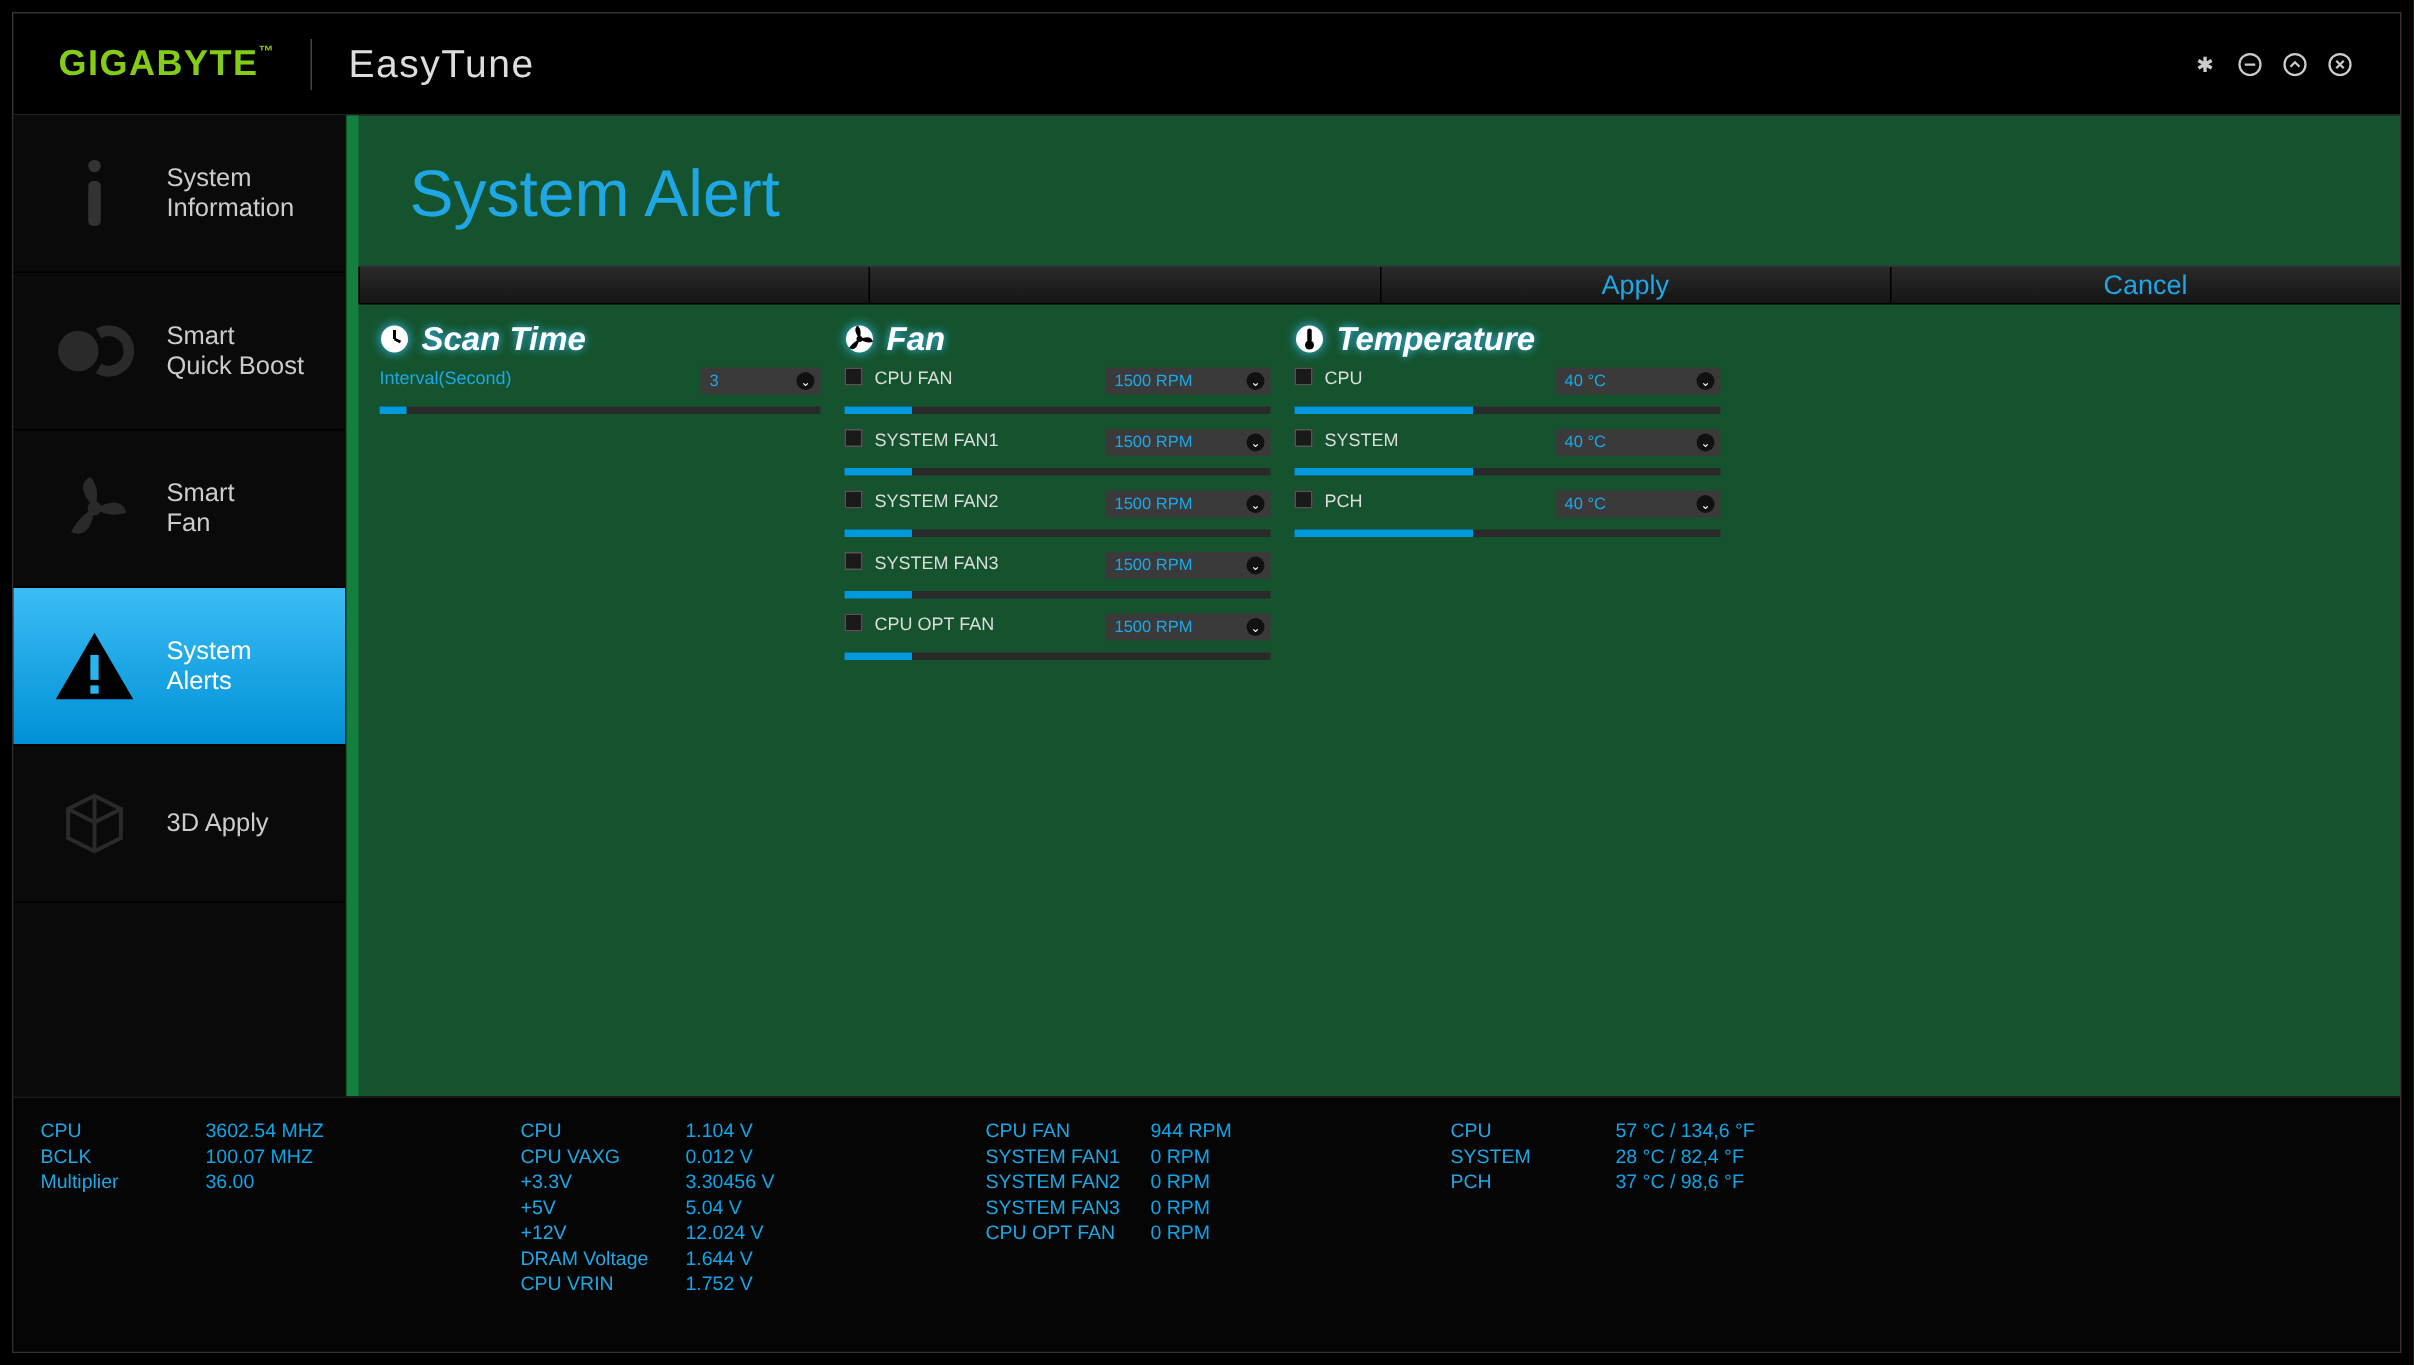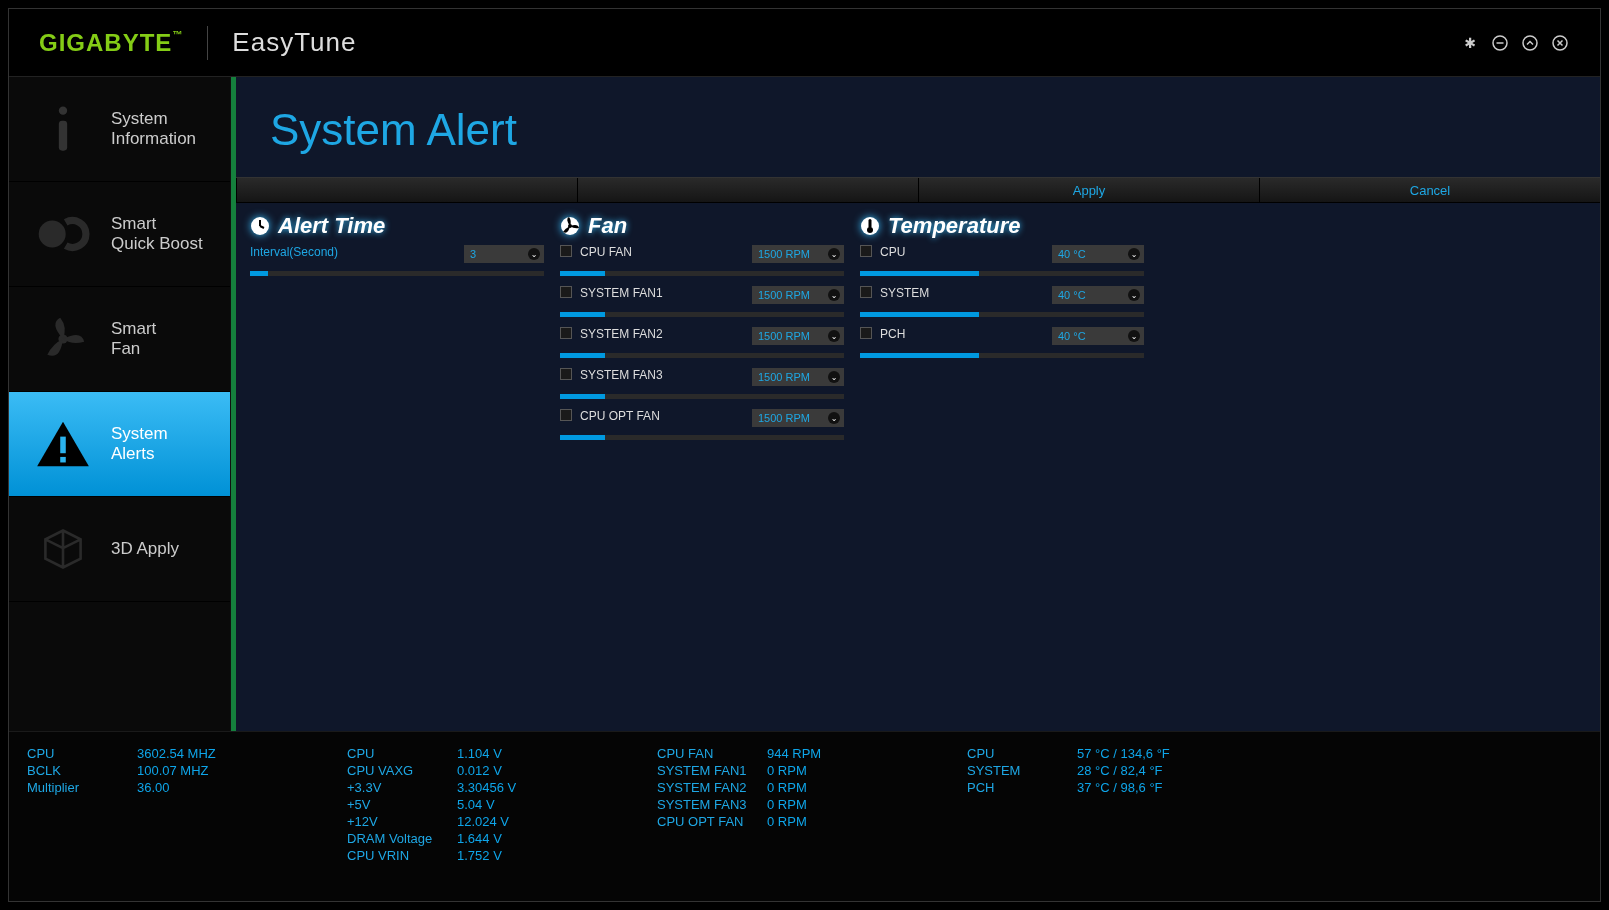--- a/index.html
+++ b/index.html
@@ -13,36 +13,36 @@
 .win-btns{margin-left:auto;display:flex;gap:10px}
 .win-btn{width:20px;height:20px;display:flex;align-items:center;justify-content:center;color:#ccc;font-size:14px;cursor:pointer}
 .win-btn svg{width:16px;height:16px}
 .body{flex:1;display:flex;min-height:0}
 .sidebar{width:222px;background:#0a0a0a;display:flex;flex-direction:column;border-right:1px solid #111}
 .sb-item{height:105px;display:flex;align-items:center;padding-left:24px;gap:18px;cursor:pointer;color:#888;border-bottom:1px solid #000}
 .sb-item.active{background:linear-gradient(180deg,#3bbcf5 0%,#0091d6 100%);color:#fff}
 .sb-icon{width:60px;height:60px;display:flex;align-items:center;justify-content:center;flex-shrink:0}
 .sb-label{font-size:17px;line-height:1.15;color:#ccc}
 .sb-item.active .sb-label{color:#fff}
-.main{flex:1;display:flex;flex-direction:column;border-left:5px solid #15803d;background:#0f172a;min-width:0}
+.main{flex:1;display:flex;flex-direction:column;border-left:8px solid #15803d;background:#14532d;min-width:0}
 .page-title{font-size:44px;font-weight:300;color:#1ea7e4;padding:28px 0 22px 34px}
 .action-bar{height:26px;background:linear-gradient(#2a2a2a,#151515);border-top:1px solid #333;border-bottom:1px solid #000;display:flex}
-.action-seg{flex:1;display:flex;align-items:center;justify-content:center;font-size:13px;color:#1ea7e4;cursor:pointer;border-left:1px solid #000}
+.action-seg{flex:1;display:flex;align-items:center;justify-content:center;font-size:18px;color:#1ea7e4;cursor:pointer;border-left:1px solid #000}
 .action-seg.blank{cursor:default}
 .panels{flex:1;display:flex;gap:0;padding:4px 6px 6px 6px;overflow:hidden}
 .panel{display:flex;flex-direction:column;padding:6px 8px}
 .panel.scan{width:310px}
 .panel.fan{width:300px}
 .panel.temp{width:300px}
 .panel-head{display:flex;align-items:center;gap:8px;font-size:22px;font-weight:700;color:#fff;text-shadow:0 0 6px #39c1ff;margin-bottom:6px;font-style:italic}
 .panel-head svg{width:20px;height:20px;filter:drop-shadow(0 0 4px #39c1ff)}
 .row{display:flex;height:24px;gap:8px;font-size:12px}
 .row .chk{width:12px;height:12px;border:1px solid #555;background:#1a1a1a;cursor:pointer;flex-shrink:0}
 .row .lbl{color:#1ea7e4;flex:1}
-.sel{width:92px;height:18px;background:#3a3a3a;display:flex;align-items:center;justify-content:space-between;padding:0 4px 0 6px;font-size:11px;color:#1ea7e4;cursor:pointer}
+.sel{width:110px;height:18px;background:#3a3a3a;display:flex;align-items:center;justify-content:space-between;padding:0 4px 0 6px;font-size:11px;color:#1ea7e4;cursor:pointer}
 .sel.wide{width:80px}
 .sel .caret{width:12px;height:12px;border-radius:50%;background:#111;display:flex;align-items:center;justify-content:center;color:#fff;font-size:8px}
 .track{height:5px;background:#2a2a2a;margin:2px 0 10px 0;position:relative}
 .track .fill{position:absolute;left:0;top:0;bottom:0;background:#0099e0}
 .row-block{margin-bottom:2px}
 .panel.fan .row .lbl,.panel.temp .row .lbl{color:#ddd}
 .footer{height:170px;background:#050505;border-top:1px solid #1a1a1a;display:flex;padding:14px 18px 8px 18px;gap:20px}
 .hwmon{width:210px;height:142px;position:relative}
 .hwmon-title{font-size:14px;color:#aaa;display:flex;align-items:center;gap:6px}
 .hwmon-title .dot{width:9px;height:9px;border-radius:50%;background:#888}
@@ -155,21 +155,21 @@
         <div class="action-seg">Apply</div>
         <div class="action-seg">Cancel</div>
       </div>
       <div class="panels">
         <div class="panel scan">
           <div class="panel-head">
               <svg viewBox="0 0 20 20">
                 <circle cx="10" cy="10" r="9" fill="#fff"></circle>
                 <path d="M10 10 L10 4 M10 10 L14 12" stroke="#000" stroke-width="2" fill="none"></path>
               </svg>
-              <span>Alert Time</span>
+              <span>Scan Time</span>
             </div>
           <div class="row-block">
             <div class="row">
               <span class="lbl">Interval(Second)</span>
               <div class="sel wide">
                   <span>3</span>
                   <span class="caret">⌄</span>
                 </div>
             </div>
             <div class="track">

